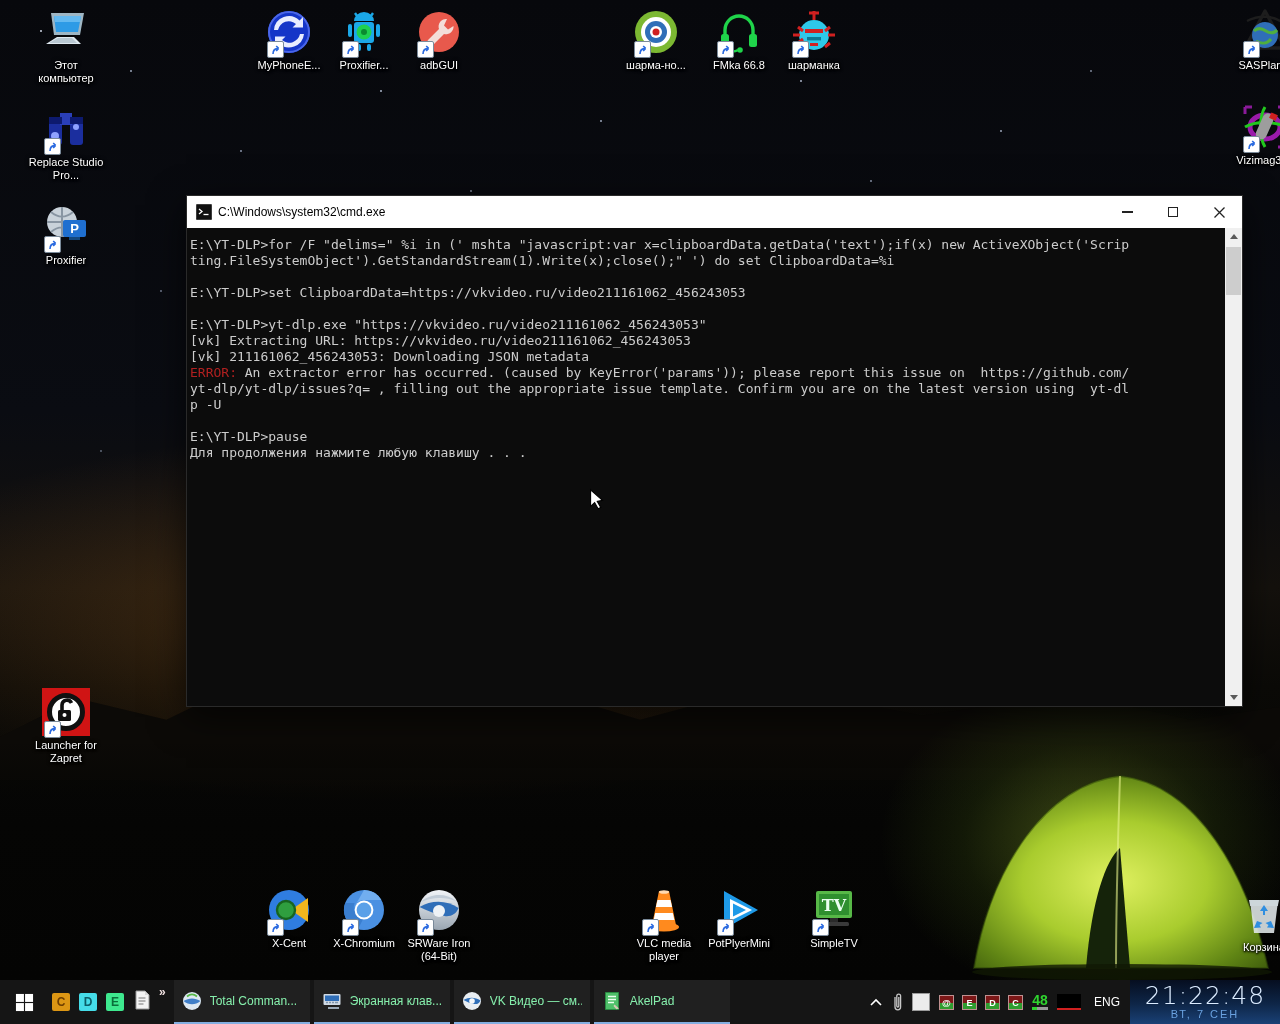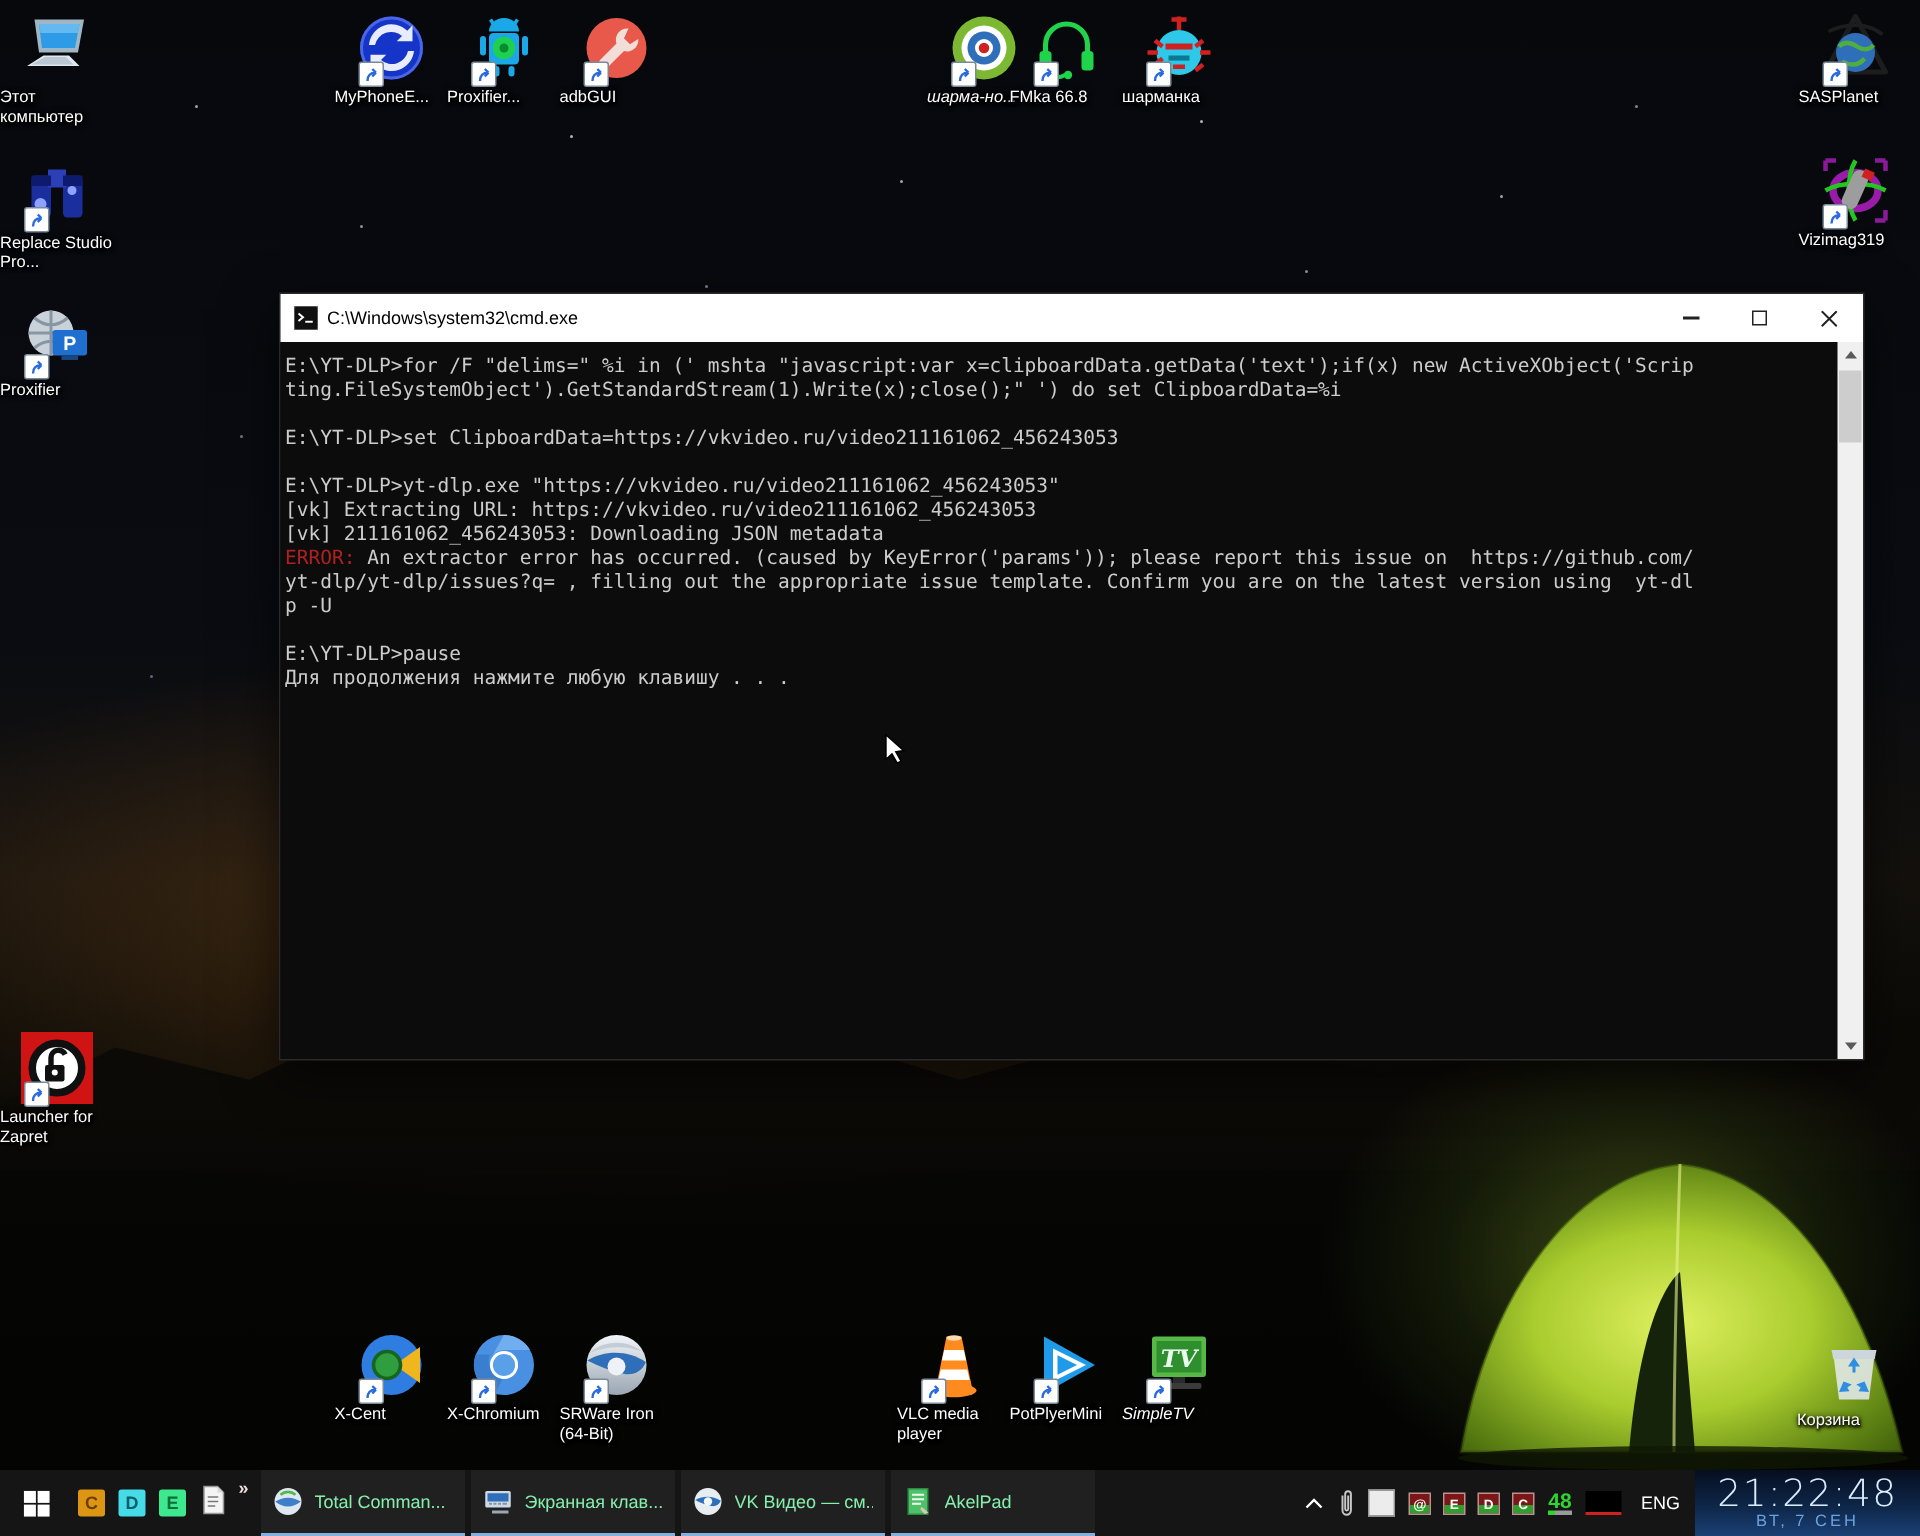--- a/index.html
+++ b/index.html
@@ -25,21 +25,21 @@
      1080px 300px 0 0 #828c9e, 60px 420px 0 0 #5f6878, 250px 440px 0 0 #6a7384, 480px 420px 0 0 #5f6878,
      680px 400px 0 0 #6a7384, 880px 420px 0 0 #5f6878, 1120px 420px 0 0 #6a7384, 400px 200px 0 0 #97a1b5;}
   .mountains{position:absolute;left:0;top:565px;width:1280px;height:215px;background:#0c0a07;
     clip-path:polygon(0 80%,6% 62%,13% 72%,22% 46%,30% 66%,40% 54%,50% 72%,60% 56%,72% 70%,84% 60%,93% 72%,100% 66%,100% 100%,0 100%);}
   .ground{position:absolute;left:0;bottom:0;width:1280px;height:240px;
     background:linear-gradient(180deg,rgba(4,4,3,0),#050504 35%,#040403);}
   .tent{position:absolute;left:968px;top:748px;width:312px;height:232px;}
   .tent-glow{position:absolute;left:880px;top:680px;width:420px;height:320px;border-radius:50%;
     background:radial-gradient(closest-side, rgba(190,230,60,.30), rgba(120,170,30,.12) 60%, transparent);}
   
-  .dicon{position:absolute;width:76px;text-align:left;cursor:pointer;}
+  .dicon{position:absolute;width:76px;text-align:center;cursor:pointer;padding-left:28px;}
   .ic{width:48px;height:48px;margin:0 auto;position:relative;}
   .ic svg{width:100%;height:100%;display:block;}
   .sc{position:absolute;left:2px;bottom:-2px;width:15px;height:15px;background:#fff;border:1px solid #7a8a9a;border-radius:2px;
       display:flex;align-items:center;justify-content:center;}
   .sc svg{width:10px;height:10px;}
   .dlabel{margin-top:3px;font-size:11px;line-height:13px;color:#fff;
       text-shadow:0 1px 2px #000,0 0 4px #000,1px 1px 2px #000;}
   
   .cmdwin{position:absolute;left:186px;top:195px;width:1057px;height:512px;
       box-shadow:0 10px 34px rgba(0,0,0,.65);border:1px solid #2a2a2a;box-sizing:border-box;background:#0c0c0c;}
@@ -216,21 +216,21 @@
           </svg>
           <span class="sc">
             <svg viewBox="0 0 10 10">
               <path d="M1 9V4h4L2.8 1.8 4 .8 9 5.8 4 9.2 2.8 8 5 6H3v3z" fill="none"></path>
               <path d="M2 9C2 5 4 3.4 7.6 3.4M7.6 3.4L5.2 1M7.6 3.4L5.2 6" stroke="#2a6ae0" stroke-width="1.6" fill="none"></path>
             </svg>
           </span>
         </div>
         <div class="dlabel">adbGUI</div>
       </div>
-      <div class="dicon" style="left: 618px; top: 8px; font-style: italic;">
+      <div class="dicon" style="left: 590px; top: 8px;">
         <div class="ic">
           <svg viewBox="0 0 48 48">
             <circle cx="24" cy="24" r="21" fill="#7cb832"></circle>
             <circle cx="24" cy="24" r="15" fill="#fff"></circle>
             <circle cx="24" cy="24" r="11" fill="#2f6eb8"></circle>
             <circle cx="24" cy="24" r="6" fill="#fff"></circle>
             <circle cx="24" cy="24" r="3.5" fill="#d02020"></circle>
           </svg>
           <span class="sc">
             <svg viewBox="0 0 10 10">
@@ -415,21 +415,21 @@
           </svg>
           <span class="sc">
             <svg viewBox="0 0 10 10">
               <path d="M1 9V4h4L2.8 1.8 4 .8 9 5.8 4 9.2 2.8 8 5 6H3v3z" fill="none"></path>
               <path d="M2 9C2 5 4 3.4 7.6 3.4M7.6 3.4L5.2 1M7.6 3.4L5.2 6" stroke="#2a6ae0" stroke-width="1.6" fill="none"></path>
             </svg>
           </span>
         </div>
         <div class="dlabel">PotPlyerMini</div>
       </div>
-      <div class="dicon" style="left: 748px; top: 886px; font-style: italic;">
+      <div class="dicon" style="left: 768px; top: 886px;">
         <div class="ic">
           <svg viewBox="0 0 48 48">
             <rect x="6" y="5" width="36" height="27" rx="2" fill="#57b847"></rect>
             <rect x="9" y="8" width="30" height="21" fill="#2f8f2f"></rect>
             <text x="24" y="25" font-size="16" font-weight="bold" fill="#eafff0" text-anchor="middle" font-family="DejaVu Serif,serif">TV</text>
             <rect x="20" y="32" width="8" height="4" fill="#2a2a2a"></rect>
             <rect x="9" y="36" width="30" height="4" rx="1.5" fill="#3a3a3a"></rect>
           </svg>
           <span class="sc">
             <svg viewBox="0 0 10 10">

